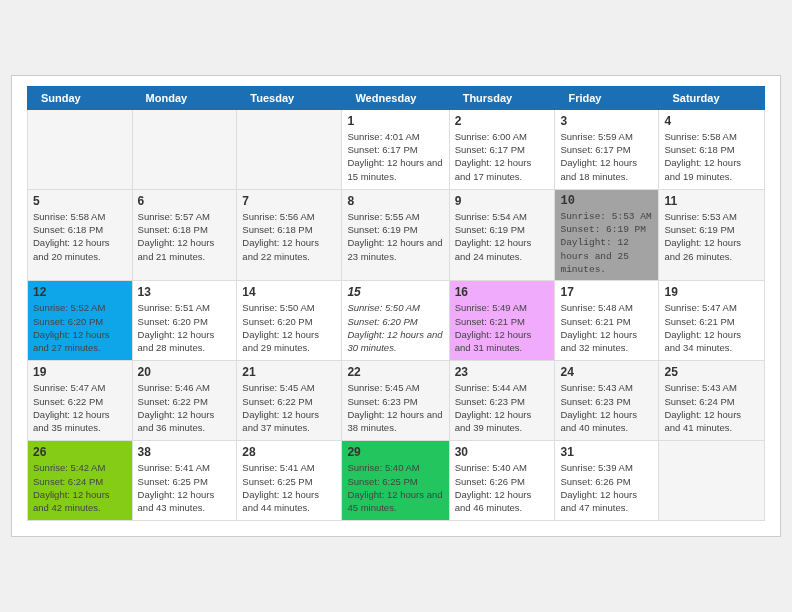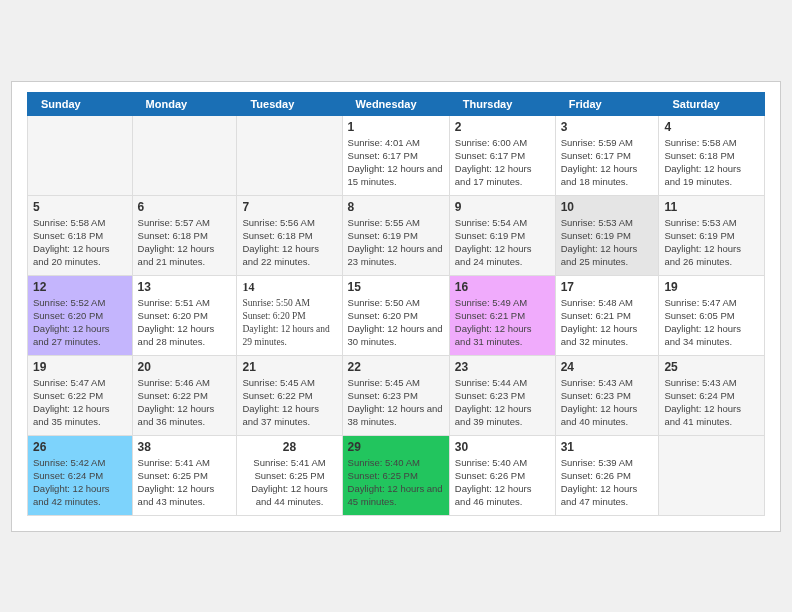--- a/index.html
+++ b/index.html
@@ -179,58 +179,58 @@
 Daylight: 12 hours
 and 23 minutes.</div>
           </td>
           <td style="background: rgb(245, 245, 245);">
             <span class="day-num">9</span>
             <div class="day-info">Sunrise: 5:54 AM
 Sunset: 6:19 PM
 Daylight: 12 hours
 and 24 minutes.</div>
           </td>
-          <td style="background: #e5e5e5;">
+          <td style="background: #a3a3a3; font-family: Liberation Mono, monospace;">
             <span class="day-num">10</span>
             <div class="day-info">Sunrise: 5:53 AM
 Sunset: 6:19 PM
 Daylight: 12 hours
 and 25 minutes.</div>
           </td>
           <td style="background: rgb(245, 245, 245);">
             <span class="day-num">11</span>
             <div class="day-info">Sunrise: 5:53 AM
 Sunset: 6:19 PM
 Daylight: 12 hours
 and 26 minutes.</div>
           </td>
         </tr>
         <tr>
-          <td style="background: #c4b5fd; margin-top: 16px;">
+          <td style="background: #0ea5e9; margin-top: 16px;">
             <span class="day-num">12</span>
             <div class="day-info">Sunrise: 5:52 AM
 Sunset: 6:20 PM
 Daylight: 12 hours
 and 27 minutes.</div>
           </td>
           <td style="background: rgb(255, 255, 255); margin-top: 12px;">
             <span class="day-num">13</span>
             <div class="day-info">Sunrise: 5:51 AM
 Sunset: 6:20 PM
 Daylight: 12 hours
 and 28 minutes.</div>
           </td>
-          <td style="background: rgb(255, 255, 255); font-family: Liberation Serif, serif;">
+          <td style="background: rgb(255, 255, 255);">
             <span class="day-num">14</span>
             <div class="day-info">Sunrise: 5:50 AM
 Sunset: 6:20 PM
 Daylight: 12 hours
 and 29 minutes.</div>
           </td>
-          <td style="background: rgb(255, 255, 255);">
+          <td style="background: rgb(255, 255, 255); font-style: italic;">
             <span class="day-num">15</span>
             <div class="day-info">Sunrise: 5:50 AM
 Sunset: 6:20 PM
 Daylight: 12 hours
 and 30 minutes.</div>
           </td>
           <td style="background: #f0abfc;">
             <span class="day-num">16</span>
             <div class="day-info">Sunrise: 5:49 AM
 Sunset: 6:21 PM
@@ -240,21 +240,21 @@
           <td style="background: rgb(255, 255, 255);">
             <span class="day-num">17</span>
             <div class="day-info">Sunrise: 5:48 AM
 Sunset: 6:21 PM
 Daylight: 12 hours
 and 32 minutes.</div>
           </td>
           <td style="background: rgb(255, 255, 255);">
             <span class="day-num">19</span>
             <div class="day-info">Sunrise: 5:47 AM
-Sunset: 6:05 PM
+Sunset: 6:21 PM
 Daylight: 12 hours
 and 34 minutes.</div>
           </td>
         </tr>
         <tr>
           <td style="background: rgb(245, 245, 245);">
             <span class="day-num">19</span>
             <div class="day-info">Sunrise: 5:47 AM
 Sunset: 6:22 PM
 Daylight: 12 hours
@@ -297,35 +297,35 @@
           </td>
           <td style="background: rgb(245, 245, 245);">
             <span class="day-num">25</span>
             <div class="day-info">Sunrise: 5:43 AM
 Sunset: 6:24 PM
 Daylight: 12 hours
 and 41 minutes.</div>
           </td>
         </tr>
         <tr>
-          <td style="background: #7dd3fc;">
+          <td style="background: #84cc16;">
             <span class="day-num">26</span>
             <div class="day-info">Sunrise: 5:42 AM
 Sunset: 6:24 PM
 Daylight: 12 hours
 and 42 minutes.</div>
           </td>
           <td style="background: rgb(255, 255, 255);">
             <span class="day-num">38</span>
             <div class="day-info">Sunrise: 5:41 AM
 Sunset: 6:25 PM
 Daylight: 12 hours
 and 43 minutes.</div>
           </td>
-          <td style="background: rgb(255, 255, 255); text-align: center;">
+          <td style="background: rgb(255, 255, 255);">
             <span class="day-num">28</span>
             <div class="day-info">Sunrise: 5:41 AM
 Sunset: 6:25 PM
 Daylight: 12 hours
 and 44 minutes.</div>
           </td>
           <td style="background: #22c55e;">
             <span class="day-num">29</span>
             <div class="day-info">Sunrise: 5:40 AM
 Sunset: 6:25 PM

